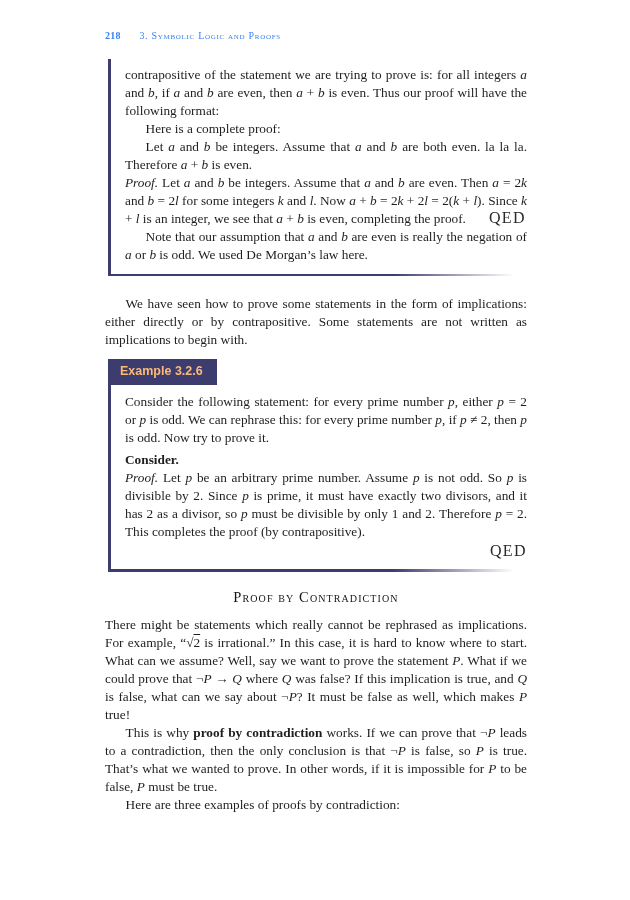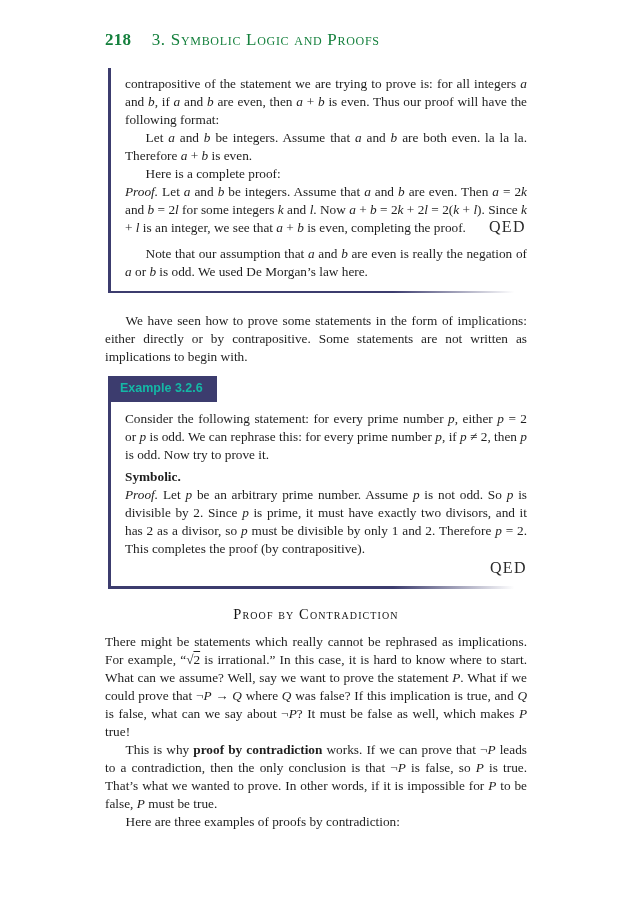--- a/index.html
+++ b/index.html
@@ -5,21 +5,21 @@
   :root{ --accent:#3c3c6e; --ink:#1e1e1e; }
   html,body{margin:0;padding:0;background:#e8e8e8;}
   .page{
     position:relative; width:630px; height:900px; margin:0 auto;
     background:#ffffff; box-sizing:border-box;
     padding:30px 103px 0 105px;
     font-family:"Liberation Serif","DejaVu Serif",serif;
     color:var(--ink); overflow:hidden;
   }
   
-  .running-head{font-size:17px; margin-bottom:18px; color:#15803d;}
+  .running-head{font-size:10px; margin-bottom:18px; color:#3b82f6;}
   .pagenum{font-weight:bold; letter-spacing:.3px; margin-right:16px;}
   .runtitle{font-variant:small-caps; letter-spacing:.7px;}
 
   
   .para{
     margin:0; text-align:justify; font-size:13.3px; line-height:18px;
     color:var(--ink);
   }
   .indent{text-indent:1.55em;}
   .s-i{font-style:italic;}
@@ -29,41 +29,41 @@
   
   .quote-block{
     position:relative; margin-top:18px; margin-left:3px;
     border-left:3px solid var(--accent);
     padding:7px 0 12px 14px;
   }
   .quote-block::after, .example-block::after{
     content:""; position:absolute; left:-3px; right:0; bottom:0; height:2.5px;
     background:linear-gradient(to right, var(--accent) 0%, var(--accent) 68%, rgba(60,60,110,0) 97%);
   }
-  .note-para{margin-top:8px;}
+  .note-para{}
 
   .qed{
     font-size:16px; letter-spacing:1.4px; color:#2a2a2a;
     font-family:"Liberation Serif","DejaVu Serif",serif;
   }
   .proof-para{position:relative;}
   .qed-abs{position:absolute; right:1px; bottom:1px;}
   .qed-line{text-align:right; margin-top:2px; line-height:16px;}
 
   .standalone{margin:19px 0 10px 0;font-family:Liberation Serif, serif;}
 
   
   .example-block{
     position:relative; margin-top:10px; margin-left:3px;
     border-left:3px solid var(--accent);
     padding:0 0 13px 0;
   }
   .example-label{
     display:inline-block; position:relative; z-index:1; margin-left:-3px;
-    background:var(--accent); color:#14b8a6;
+    background:var(--accent); color:#fdba74;
     font-family:"Liberation Sans","DejaVu Sans",sans-serif;
     font-weight:bold; font-size:12.5px; line-height:1;
     padding:6px 14px 7px 12px;
   }
   .example-body{padding:8px 0 0 14px;}
   .solution-para{margin-top:4px;}
 
   
   .section-heading{
     font-size:14.5px; font-weight:normal; font-variant:small-caps;
@@ -76,35 +76,35 @@
 
 <div class="page">
 
   <header class="running-head">
     <span class="pagenum">218</span>
     <span class="runtitle">3. Symbolic Logic and Proofs</span>
   </header>
 
   <section class="quote-block">
     <p class="para"><span>contrapositive of the statement we are trying to prove is: for all integers </span><span class="s-i">a</span><span> and </span><span class="s-i">b</span><span>, if </span><span class="s-i">a</span><span> and </span><span class="s-i">b</span><span> are even, then </span><span class="s-i">a</span><span> + </span><span class="s-i">b</span><span> is even. Thus our proof will have the following format:</span></p>
+    <p class="para indent"><span>Here is a complete proof:</span></p>
     <p class="para indent"><span>Let </span><span class="s-i">a</span><span> and </span><span class="s-i">b</span><span> be integers. Assume that </span><span class="s-i">a</span><span> and </span><span class="s-i">b</span><span> are both even. la la la. Therefore </span><span class="s-i">a</span><span> + </span><span class="s-i">b</span><span> is even.</span></p>
-    <p class="para indent"><span>Here is a complete proof:</span></p>
     <p class="para proof-para"><span class="qed qed-abs">QED</span><span class="s-i">Proof.</span><span> Let </span><span class="s-i">a</span><span> and </span><span class="s-i">b</span><span> be integers. Assume that </span><span class="s-i">a</span><span> and </span><span class="s-i">b</span><span> are even. Then </span><span class="s-i">a</span><span> = 2</span><span class="s-i">k</span><span> and </span><span class="s-i">b</span><span> = 2</span><span class="s-i">l</span><span> for some integers </span><span class="s-i">k</span><span> and </span><span class="s-i">l</span><span>. Now </span><span class="s-i">a</span><span> + </span><span class="s-i">b</span><span> = 2</span><span class="s-i">k</span><span> + 2</span><span class="s-i">l</span><span> = 2(</span><span class="s-i">k</span><span> + </span><span class="s-i">l</span><span>). Since </span><span class="s-i">k</span><span> + </span><span class="s-i">l</span><span> is an integer, we see that </span><span class="s-i">a</span><span> + </span><span class="s-i">b</span><span> is even, completing the proof.</span></p>
     <p class="para indent note-para"><span>Note that our assumption that </span><span class="s-i">a</span><span> and </span><span class="s-i">b</span><span> are even is really the negation of </span><span class="s-i">a</span><span> or </span><span class="s-i">b</span><span> is odd. We used De Morgan’s law here.</span></p>
   </section>
 
   <p class="para indent standalone"><span>We have seen how to prove some statements in the form of implications: either directly or by contrapositive. Some statements are not written as implications to begin with.</span></p>
 
   <section class="example-block">
     <div class="example-label">
       <span>Example 3.2.6</span>
     </div>
     <div class="example-body">
       <p class="para"><span>Consider the following statement: for every prime number </span><span class="s-i">p</span><span>, either </span><span class="s-i">p</span><span> = 2 or </span><span class="s-i">p</span><span> is odd. We can rephrase this: for every prime number </span><span class="s-i">p</span><span>, if </span><span class="s-i">p</span><span> ≠ 2, then </span><span class="s-i">p</span><span> is odd. Now try to prove it.</span></p>
-      <p class="para solution-para"><span class="s-b">Symbolic.</span></p>
+      <p class="para solution-para"><span class="s-b">Consider.</span></p>
       <p class="para"><span class="s-i">Proof.</span><span> Let </span><span class="s-i">p</span><span> be an arbitrary prime number. Assume </span><span class="s-i">p</span><span> is not odd. So </span><span class="s-i">p</span><span> is divisible by 2. Since </span><span class="s-i">p</span><span> is prime, it must have exactly two divisors, and it has 2 as a divisor, so </span><span class="s-i">p</span><span> must be divisible by only 1 and 2. Therefore </span><span class="s-i">p</span><span> = 2. This completes the proof (by contrapositive).</span></p>
       <div class="qed-line">
         <span class="qed">QED</span>
       </div>
     </div>
   </section>
 
   <h2 class="section-heading">Proof by Contradiction</h2>
 
   <p class="para"><span>There might be statements which really cannot be rephrased as implications. For example, “</span><span>√</span><span class="s-ol">2</span><span> is irrational.” In this case, it is hard to know where to start. What can we assume? Well, say we want to prove the statement </span><span class="s-i">P</span><span>. What if we could prove that ¬</span><span class="s-i">P</span><span> → </span><span class="s-i">Q</span><span> where </span><span class="s-i">Q</span><span> was false? If this implication is true, and </span><span class="s-i">Q</span><span> is false, what can we say about ¬</span><span class="s-i">P</span><span>? It must be false as well, which makes </span><span class="s-i">P</span><span> true!</span></p>

